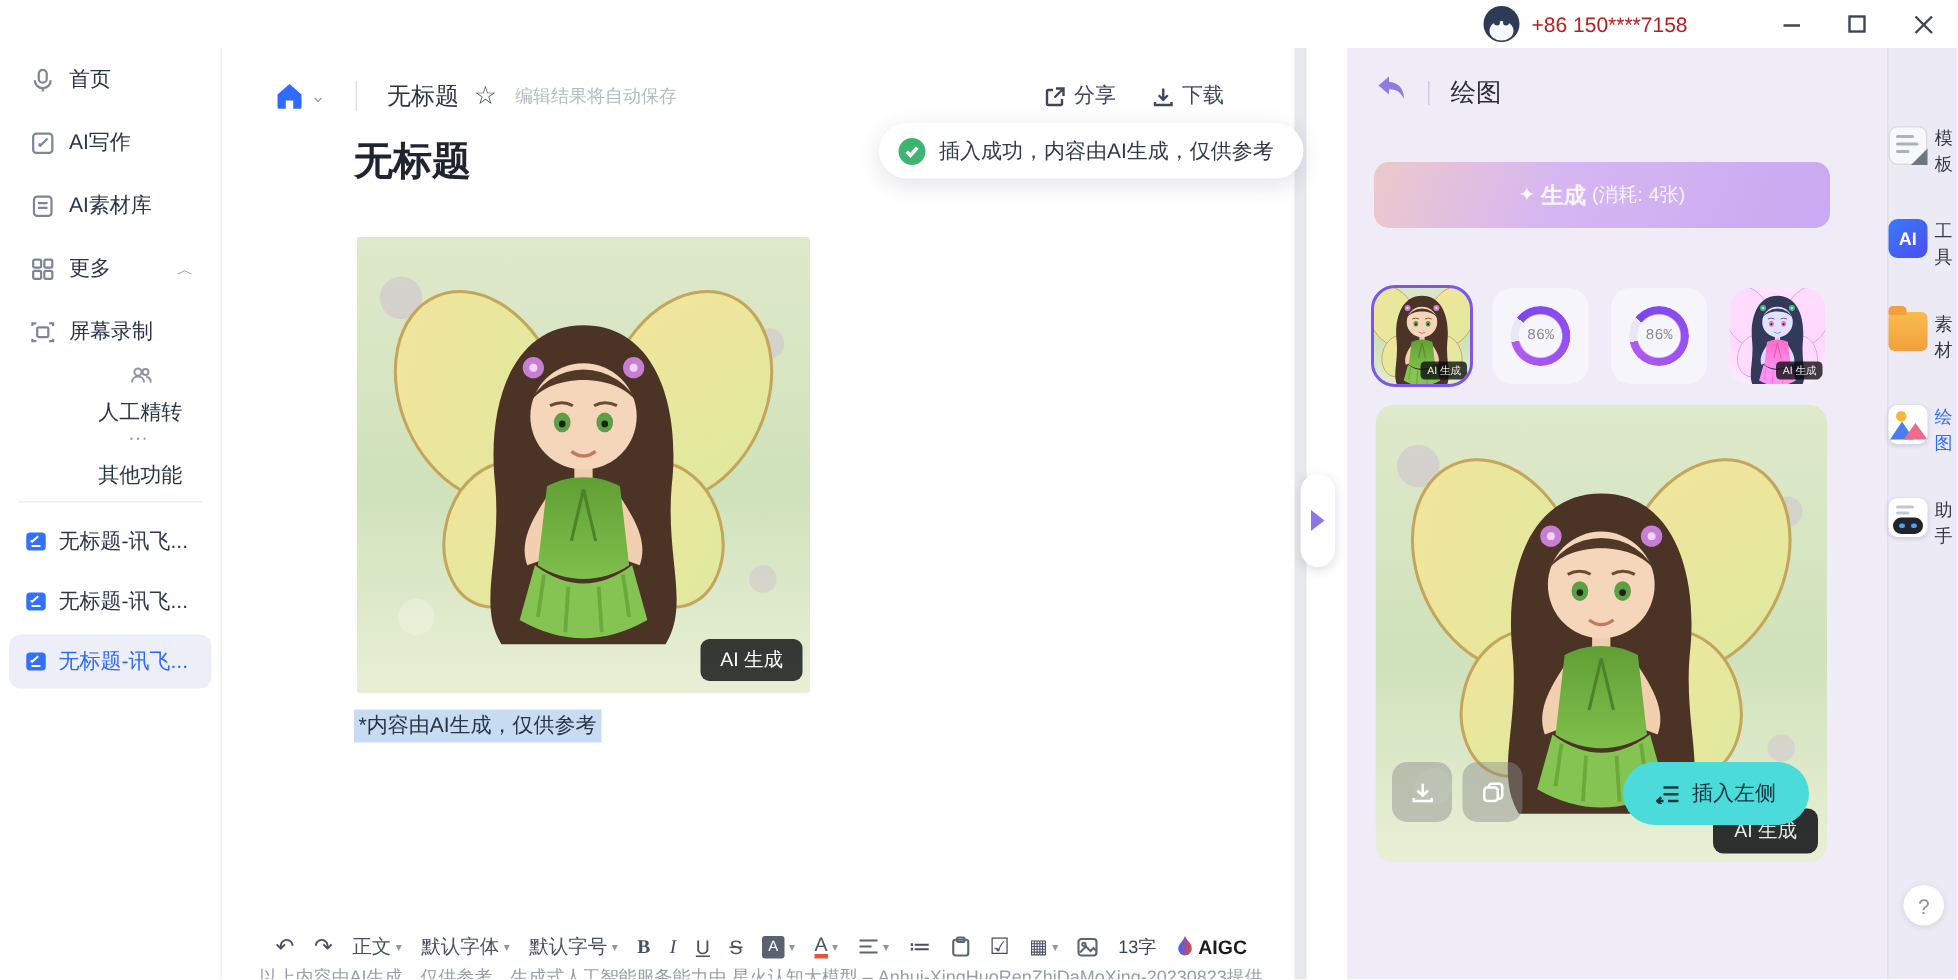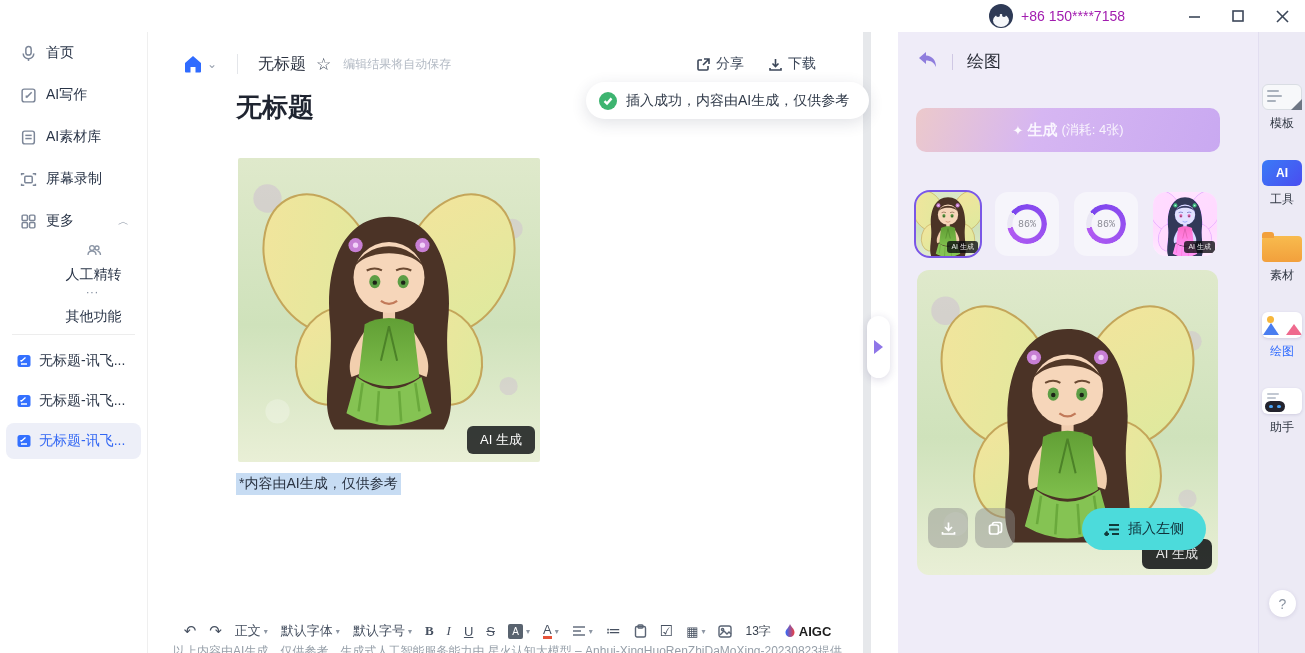--- a/index.html
+++ b/index.html
@@ -6,21 +6,21 @@
   html,body { width:1305px; height:653px; overflow:hidden; background:#fff;
     font-family:"Liberation Sans","DejaVu Sans",sans-serif; }
   .window { position:relative; width:1305px; height:653px; overflow:hidden; background:#fff; }
 
   
   .topbar { position:absolute; top:0; left:0; width:1305px; height:32px; background:#fff; z-index:30; }
   .account { position:absolute; top:4px; right:180px; display:flex; align-items:center; gap:8px; }
   .avatar { width:24px; height:24px; border-radius:50%; background:#2e3a56; position:relative; overflow:hidden; }
   .avatar::before { content:""; position:absolute; left:4px; top:10px; width:16px; height:13px; border-radius:50%; background:#f5f7fa; }
   .avatar::after { content:""; position:absolute; left:7px; top:9px; width:4px; height:4px; border-radius:50%; background:#2e3a56; box-shadow:6px 0 0 #2e3a56; }
-  .phone { font-size:14px; color:#a21caf; }
+  .phone { font-size:14px; color:#b91c1c; }
   .winctl { position:absolute; top:0; right:14px; height:32px; display:flex; align-items:center; gap:26px; }
   .winbtn { width:18px; height:18px; display:flex; align-items:center; justify-content:center; cursor:pointer; }
   .winbtn svg { stroke:#3c4759; stroke-width:1.6; fill:none; }
 
   
   .sidebar { position:absolute; top:32px; left:0; width:148px; height:621px; background:#fff; border-right:1px solid #efefef; z-index:10; }
   .nav-item { display:flex; align-items:center; gap:9px; height:42px; padding-left:20px; font-size:14px; color:#293447; cursor:pointer; }
   .nav-item .nicon { width:17px; height:17px; color:#7c8698; flex:0 0 17px; }
   .nav-item .chev { margin-left:auto; margin-right:18px; color:#8a94a4; font-size:11px; }
   .sub-item { display:flex; align-items:center; gap:8px; height:42px; padding-left:40px; font-size:14px; color:#293447; cursor:pointer;flex-direction:column; }
@@ -117,21 +117,21 @@
   .pv-btn svg { stroke:#fff; fill:none; stroke-width:1.7; }
   .pv-download { left:11px; }
   .pv-copy { left:58px; }
   .insert-btn { position:absolute; right:12px; bottom:25px; height:42px; padding:0 22px; border-radius:21px; background:#4cdbdb;
     display:flex; align-items:center; gap:8px; cursor:pointer; z-index:3; }
   .insert-btn svg { stroke:#123b3b; fill:none; stroke-width:1.8; }
   .insert-label { font-size:14px; color:#10313a; }
 
   
   .rail { position:absolute; top:32px; left:1258px; width:47px; height:621px; background:#eceaf5; border-left:1px solid #e2def0; z-index:6; }
-  .rail-item { display:flex; flex-direction:column; align-items:center; gap:5px; margin-top:28px; cursor:pointer; }
+  .rail-item { display:flex; flex-direction:row; align-items:flex-start; gap:5px; margin-top:28px; cursor:pointer; }
   .rail-item:first-child { margin-top:52px; }
   .rail-label { font-size:12px; color:#333a46; }
   .rail-item.active .rail-label { color:#2f6bff; }
   .ricon { width:40px; height:26px; border-radius:6px; position:relative; }
   .ricon-template { background:#f7f8fa; border:1px solid #d9dde3; }
   .ricon-template i { position:absolute; left:4px; height:2px; background:#aab2bd; border-radius:1px; }
   .ricon-template i:nth-child(1){ top:5px; width:12px; }
   .ricon-template i:nth-child(2){ top:10px; width:15px; }
   .ricon-template i:nth-child(3){ top:15px; width:9px; }
   .ricon-template .fold { position:absolute; right:-1px; bottom:-1px; width:0; height:0; border-left:11px solid transparent; border-bottom:11px solid #6e7684; }
@@ -252,34 +252,34 @@
     <div class="nav-item">
       <svg class="nicon" viewBox="0 0 16 16" fill="none" stroke="currentColor" stroke-width="1.4">
           <rect x="2.5" y="2" width="11" height="12" rx="2"></rect>
           <line x1="5" y1="6" x2="11" y2="6"></line>
           <line x1="5" y1="9" x2="11" y2="9"></line>
         </svg>
       <span>AI素材库</span>
     </div>
     <div class="nav-item">
       <svg class="nicon" viewBox="0 0 16 16" fill="none" stroke="currentColor" stroke-width="1.4">
-          <path d="M1.5 4 V2.5 H4 M12 2.5 H14.5 V4 M14.5 12 V13.5 H12 M4 13.5 H1.5 V12"></path>
-          <rect x="4.5" y="5" width="7" height="6" rx="1"></rect>
-        </svg>
-      <span>屏幕录制</span>
-    </div>
-    <div class="nav-item">
-      <svg class="nicon" viewBox="0 0 16 16" fill="none" stroke="currentColor" stroke-width="1.4">
           <rect x="2" y="2" width="5" height="5" rx="1"></rect>
           <rect x="9" y="2" width="5" height="5" rx="1"></rect>
           <rect x="2" y="9" width="5" height="5" rx="1"></rect>
           <rect x="9" y="9" width="5" height="5" rx="1"></rect>
         </svg>
       <span>更多</span>
       <span class="chev">︿</span>
+    </div>
+    <div class="nav-item">
+      <svg class="nicon" viewBox="0 0 16 16" fill="none" stroke="currentColor" stroke-width="1.4">
+          <path d="M1.5 4 V2.5 H4 M12 2.5 H14.5 V4 M14.5 12 V13.5 H12 M4 13.5 H1.5 V12"></path>
+          <rect x="4.5" y="5" width="7" height="6" rx="1"></rect>
+        </svg>
+      <span>屏幕录制</span>
     </div>
     <div class="sub-item">
       <svg class="nicon" viewBox="0 0 16 16" fill="none" stroke="currentColor" stroke-width="1.3">
           <circle cx="6" cy="6" r="2.4"></circle>
           <path d="M2 13 c0-2.4 1.8-4 4-4 s4 1.6 4 4"></path>
           <circle cx="11" cy="6" r="2"></circle>
           <path d="M11.5 9.2 c1.8 .3 3 1.8 3 3.8"></path>
         </svg>
       <span>人工精转</span>
     </div>

